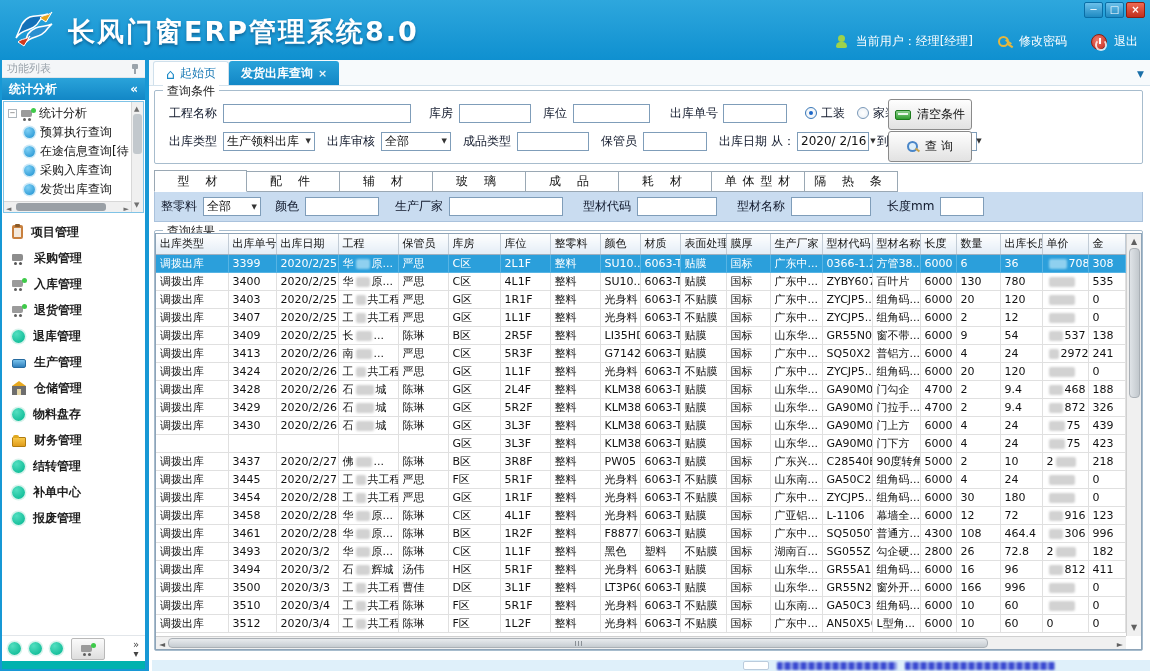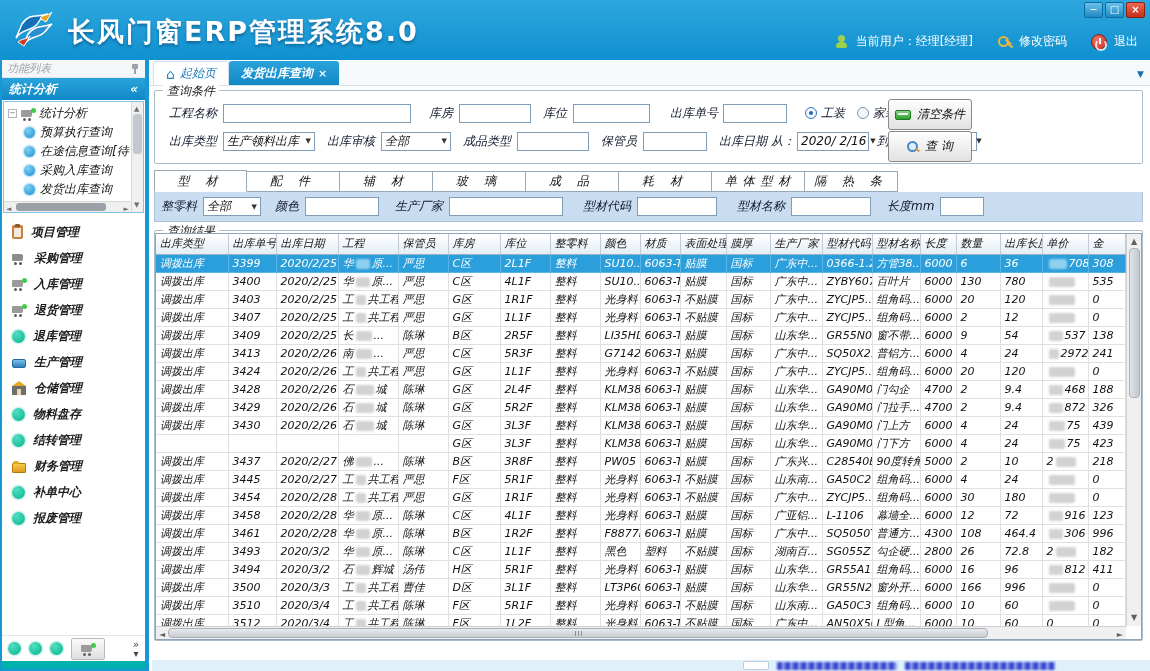--- a/index.html
+++ b/index.html
@@ -22,21 +22,21 @@
   .ic{display:inline-block;position:relative;width:15px;height:15px;flex:none;vertical-align:-3px;}
   .ic-person::before{content:"";position:absolute;left:4px;top:1px;width:7px;height:7px;border-radius:50%;background:#9ed24a;}
   .ic-person::after{content:"";position:absolute;left:2px;top:8px;width:11px;height:6px;border-radius:5px 5px 2px 2px;background:#9ed24a;}
   .ic-key::before{content:"";position:absolute;left:1px;top:2px;width:7px;height:7px;border:2px solid #e7b73c;border-radius:50%;}
   .ic-key::after{content:"";position:absolute;left:8px;top:7px;width:7px;height:2px;background:#e7b73c;box-shadow:3px 2px 0 -0px #e7b73c;transform:rotate(35deg);}
   .ic-power{width:16px;height:16px;border-radius:50%;background:radial-gradient(circle at 40% 35%,#f07a6a,#c1271b);border:1px solid #8d1f10;}
   .ic-power::after{content:"";position:absolute;left:7px;top:3px;width:2px;height:6px;background:#fff;}
   .ic-power::before{content:"";position:absolute;left:3px;top:4px;width:8px;height:8px;border:2px solid #ffffffcc;border-top-color:transparent;border-radius:50%;}
 
   
-  .body{display:flex;height:611px;font-style:italic;}
+  .body{display:flex;height:611px;}
   .sidebar{width:147px;background:#fff;border:2px solid #1798d5;border-top:none;display:flex;flex-direction:column;}
   .main{flex:1;background:#fff;margin-left:2px;display:flex;flex-direction:column;min-width:0;}
 
   
   .fl-header{height:18px;background:#f4f6f8;color:#9aa3ab;font-size:11px;display:flex;align-items:center;padding:0 5px;border-bottom:1px solid #dfe5ea;}
   .ic-pin{width:10px;height:12px;margin-left:auto;}
   .ic-pin::before{content:"";position:absolute;left:2px;top:1px;width:6px;height:5px;background:#9aa3ab;border-radius:1px;}
   .ic-pin::after{content:"";position:absolute;left:4px;top:6px;width:2px;height:5px;background:#9aa3ab;}
   .sec-header{height:22px;background:linear-gradient(#2aa3da,#1287c6);color:#fff;font-weight:bold;display:flex;align-items:center;padding:0 7px;}
   .sec-header .collapse{margin-left:auto;font-size:12px;}
@@ -112,21 +112,21 @@
   
   .subtabs{display:flex;height:22px;margin:6px 0 0 5px;align-items:flex-end;}
   .subtab{width:93px;height:21px;border:1px solid #9aa8b4;border-left:none;background:#fff;display:flex;align-items:center;justify-content:center;
           letter-spacing:6px;color:#111;cursor:pointer;white-space:nowrap;font-size:12px;}
   .subtab:first-child{border-left:1px solid #9aa8b4;}
   .subtab.active{border-bottom:1px solid #fff;font-weight:normal;position:relative;top:0;background:#fff;height:22px;}
   .subtab.small{letter-spacing:1px;}
   .filterband{height:30px;background:#c9dcf0;margin:0 7px 0 5px;border:1px solid #aac2dc;border-top:none;display:flex;align-items:center;gap:6px;padding:0 6px;}
 
   
-  .rbox{flex:1;margin:8px 7px 19px 5px;display:flex;flex-direction:column;min-height:0;}
+  .rbox{flex:1;margin:8px 7px 9px 5px;display:flex;flex-direction:column;min-height:0;}
   .tablewrap{position:relative;flex:1;border:1px solid #8ea4b8;margin-top:2px;overflow:hidden;background:#fff;}
   table{border-collapse:collapse;table-layout:fixed;width:969px;font-size:11px;}
   th{height:20px;background:linear-gradient(#ffffff,#e4edf6);border-right:1px solid #c2ccd6;border-bottom:1px solid #9fb0c0;
      font-weight:normal;text-align:left;padding:0 4px;white-space:nowrap;overflow:hidden;cursor:pointer;}
   td{height:18px;border-right:1px solid #e0e0e0;border-bottom:1px solid #e0e0e0;padding:0 4px;white-space:nowrap;overflow:hidden;background:#fff;}
   tr.sel td{background:#2b9fdb;color:#fff;border-right-color:#57b4e4;border-bottom-color:#57b4e4;}
   .blurblk{display:inline-block;height:10px;border-radius:2px;background:#d2d2d2;filter:blur(1.2px);vertical-align:middle;margin:0 2px;}
   tr.sel .blurblk{background:#8fd0ef;}
   .tbl-vscroll{position:absolute;top:0;right:0;width:15px;bottom:13px;background:#f0f0f0;border-left:1px solid #d0d0d0;font-size:8px;color:#606060;text-align:center;}
   .tbl-vscroll .thumb{position:absolute;left:2px;width:11px;top:14px;height:150px;border-radius:4px;background:linear-gradient(90deg,#dfe3e7,#c2c8cd);border:1px solid #aab0b6;}
@@ -252,26 +252,26 @@
           </div>
           <div class="menu-item">
             <span class="ic ic-warehouse"></span>
             <span>仓储管理</span>
           </div>
           <div class="menu-item">
             <span class="ic ic-circle"></span>
             <span>物料盘存</span>
           </div>
           <div class="menu-item">
+            <span class="ic ic-folder"></span>
+            <span>财务管理</span>
+          </div>
+          <div class="menu-item">
             <span class="ic ic-circle"></span>
             <span>结转管理</span>
-          </div>
-          <div class="menu-item">
-            <span class="ic ic-folder"></span>
-            <span>财务管理</span>
           </div>
           <div class="menu-item">
             <span class="ic ic-circle"></span>
             <span>补单中心</span>
           </div>
           <div class="menu-item">
             <span class="ic ic-circle"></span>
             <span>报废管理</span>
           </div>
         </div>

